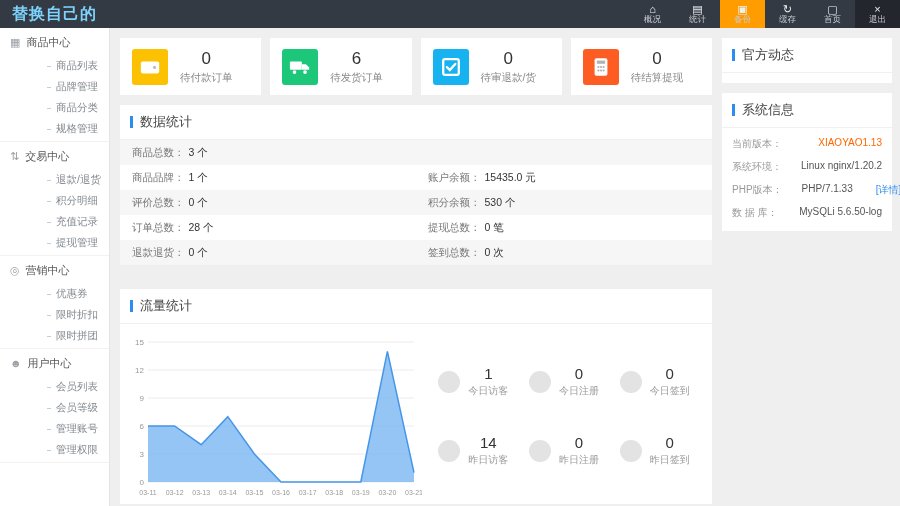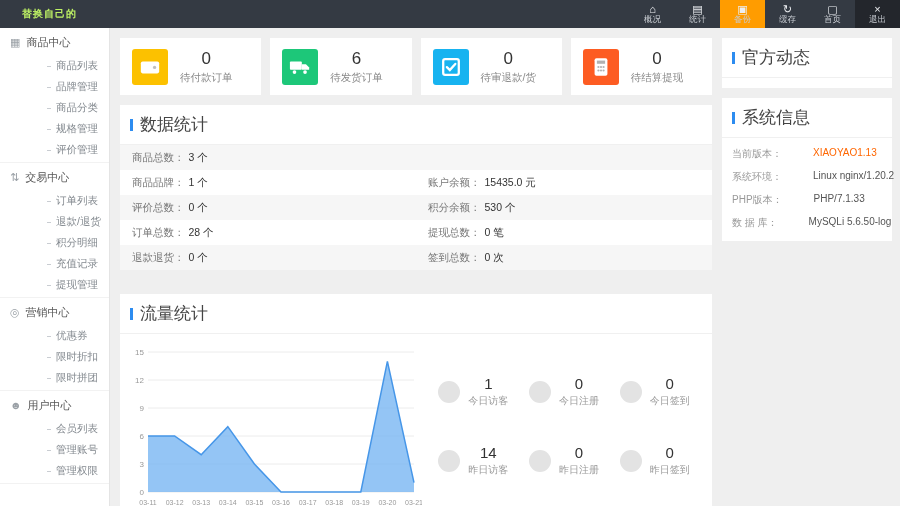--- a/index.html
+++ b/index.html
@@ -1,21 +1,21 @@
 <!DOCTYPE html>
 <html><head>
 <meta charset="utf-8">
 <style>
   *{margin:0;padding:0;box-sizing:border-box;}
   html,body{width:900px;height:506px;overflow:hidden;}
   body{font-family:"Liberation Sans","DejaVu Sans",sans-serif;background:#efefef;font-size:12px;color:#333;}
 
   
   .topbar{height:28px;background:#343a43;display:flex;justify-content:space-between;}
-  .logo{color:#bef264;font-weight:bold;font-size:10px;line-height:28px;padding-left:22px;letter-spacing:1px;}
+  .logo{color:#7dd3fc;font-weight:bold;font-size:16px;line-height:28px;padding-left:12px;letter-spacing:1px;}
   .top-items{display:flex;}
   .top-item{width:45px;display:flex;flex-direction:column;align-items:center;justify-content:center;color:#c8ccd2;font-size:8.5px;line-height:1.15;cursor:pointer;}
   .top-item .ticon{font-size:11px;color:#eceef1;line-height:1;}
 
   .layout{display:flex;height:478px;}
 
   
   .sidebar{width:110px;background:#fff;border-right:1px solid #e4e4e4;overflow:hidden;}
   .side-section{border-bottom:1px solid #f2f2f2;padding:2px 0;}
   .side-title{display:flex;align-items:center;gap:6px;padding:5px 10px;color:#555;font-size:11px;cursor:pointer;}
@@ -27,21 +27,21 @@
   .main{flex:1;padding:10px 10px 0 10px;min-width:0;}
   .cards{display:flex;gap:9px;margin-bottom:10px;}
   .card{flex:1;background:#fff;height:57px;display:flex;align-items:center;padding:0 12px;gap:12px;cursor:pointer;}
   .card-icon{width:36px;height:36px;border-radius:3px;display:flex;align-items:center;justify-content:center;flex:0 0 36px;}
   .card-icon svg{width:22px;height:22px;display:block;}
   .card-col{display:flex;flex-direction:column;align-items:center;gap:2px;}
   .card-num{font-size:17px;color:#333;}
   .card-label{font-size:10.5px;color:#8a8a8a;}
 
   .panel{background:#fff;margin-bottom:24px;}
-  .panel-title{display:flex;align-items:center;padding:8px 10px;font-size:17px;color:#444;border-bottom:1px solid #f0f0f0;}
+  .panel-title{display:flex;align-items:center;padding:8px 10px;font-size:13px;color:#444;border-bottom:1px solid #f0f0f0;}
   .panel-title::before{content:"";width:3px;height:12px;background:#2d8cf0;margin-right:7px;}
 
   .ds-row{display:flex;font-size:10.5px;}
   .ds-rows .ds-row:nth-child(odd){background:#f6f6f6;}
   .ds-cell{flex:1;padding:5.5px 12px;display:flex;gap:4px;}
   .ds-label{color:#777;}
   .ds-value{color:#333;}
 
   .traffic-body{display:flex;align-items:center;padding:8px 6px 4px 6px;}
   .chart{flex:0 0 auto;}
@@ -50,21 +50,21 @@
   .tcircle{width:22px;height:22px;border-radius:50%;background:#e3e3e3;flex:0 0 22px;display:flex;align-items:center;justify-content:center;color:#fff;font-size:10px;}
   .tcol{display:flex;flex-direction:column;align-items:center;gap:2px;}
   .tnum{font-size:15px;color:#333;}
   .tlabel{font-size:10px;color:#9a9a9a;}
 
   
   .rightbar{width:178px;padding:10px 8px 0 0;}
   .rpanel{background:#fff;margin-bottom:10px;}
   .news-body{height:10px;}
   .sys-rows{padding:4px 0 7px 0;}
-  .sys-row{padding:4.5px 10px;font-size:10px;display:flex;gap:19px;white-space:nowrap;}
+  .sys-row{padding:4.5px 10px;font-size:10px;display:flex;gap:7px;white-space:nowrap;justify-content:space-between;}
   .sys-k{color:#999;}
   .sys-v{color:#555;margin-left:12px;}
   .sys-link{color:#2d8cf0;text-decoration:none;cursor:pointer;margin-left:16px;}
 </style>
 </head>
 <body>
 
 <header class="topbar">
   <div class="logo">替换自己的</div>
   <nav class="top-items">
@@ -99,48 +99,47 @@
   <aside class="sidebar">
     <div class="side-section">
       <div class="side-title">
         <span class="sicon">▦</span>
         <span>商品中心</span>
       </div>
       <div class="side-item">商品列表</div>
       <div class="side-item">品牌管理</div>
       <div class="side-item">商品分类</div>
       <div class="side-item">规格管理</div>
-      <div class="side-item">评价管理</div>
     </div>
     <div class="side-section">
       <div class="side-title">
         <span class="sicon">⇅</span>
         <span>交易中心</span>
       </div>
-      <div class="side-item">订单列表</div>
       <div class="side-item">退款/退货</div>
       <div class="side-item">积分明细</div>
       <div class="side-item">充值记录</div>
       <div class="side-item">提现管理</div>
     </div>
     <div class="side-section">
       <div class="side-title">
         <span class="sicon">◎</span>
         <span>营销中心</span>
       </div>
       <div class="side-item">优惠券</div>
       <div class="side-item">限时折扣</div>
       <div class="side-item">限时拼团</div>
     </div>
     <div class="side-section">
       <div class="side-title">
         <span class="sicon">☻</span>
         <span>用户中心</span>
       </div>
       <div class="side-item">会员列表</div>
+      <div class="side-item">会员等级</div>
       <div class="side-item">管理账号</div>
       <div class="side-item">管理权限</div>
     </div>
 
   </aside>
 
   <main class="main">
     <div class="cards">
       <div class="card">
         <span class="card-icon" style="background: rgb(252, 193, 0);">

